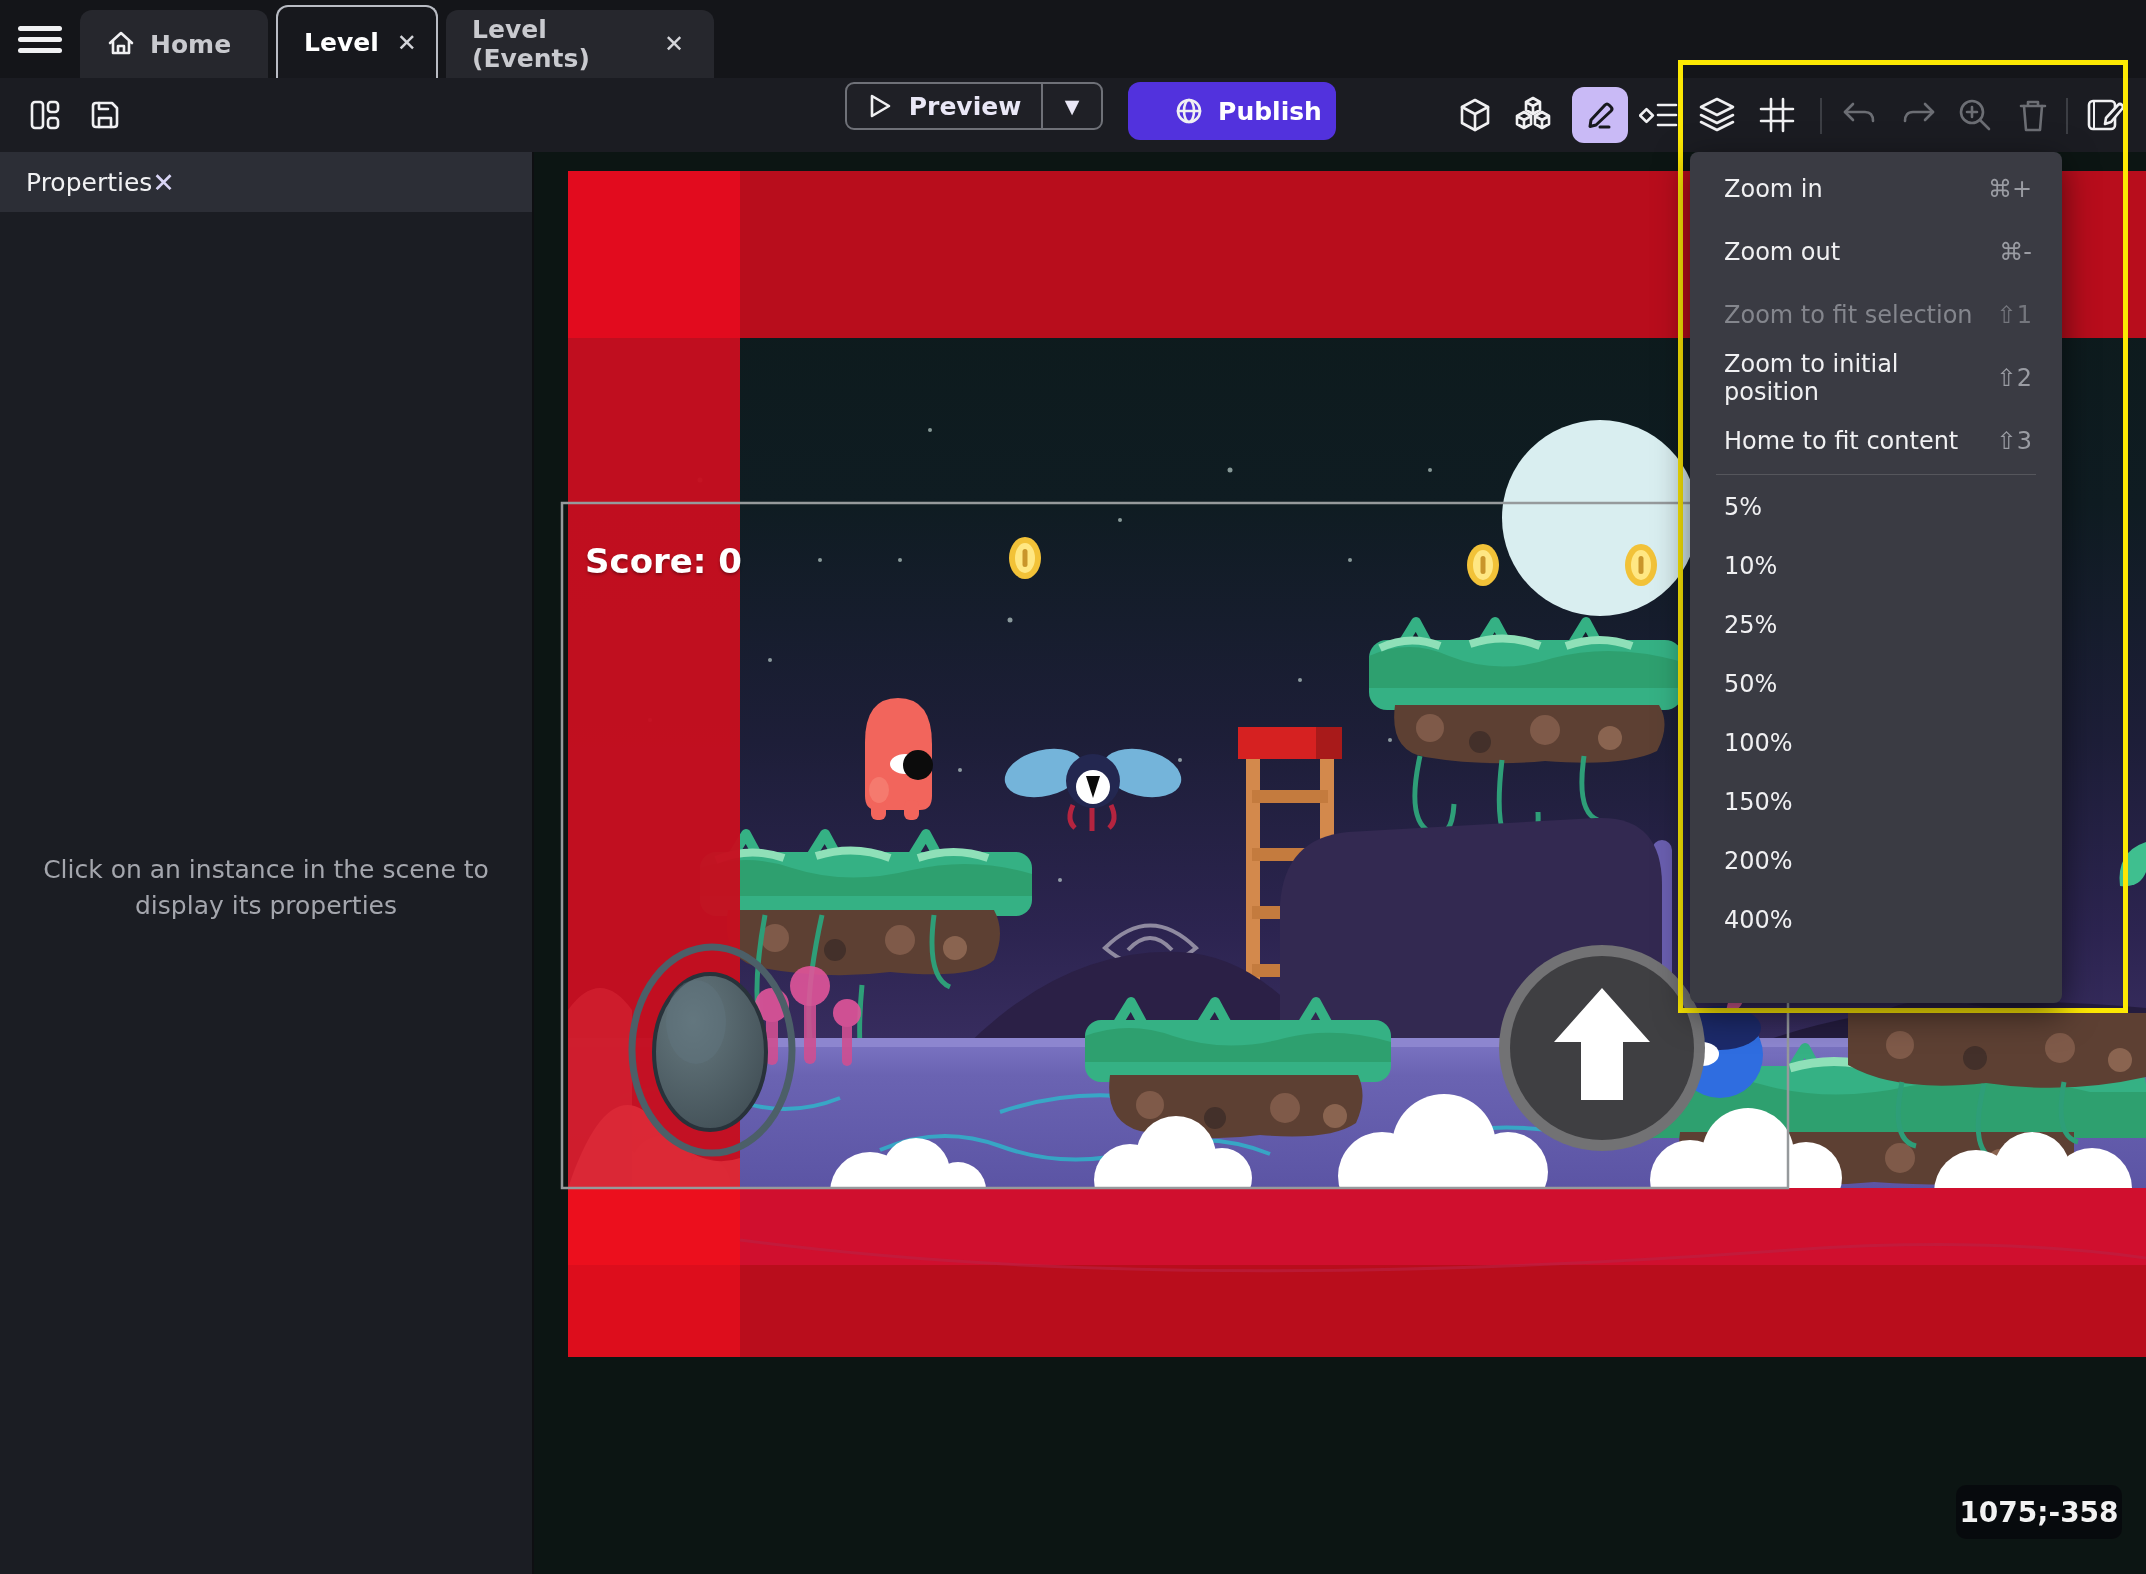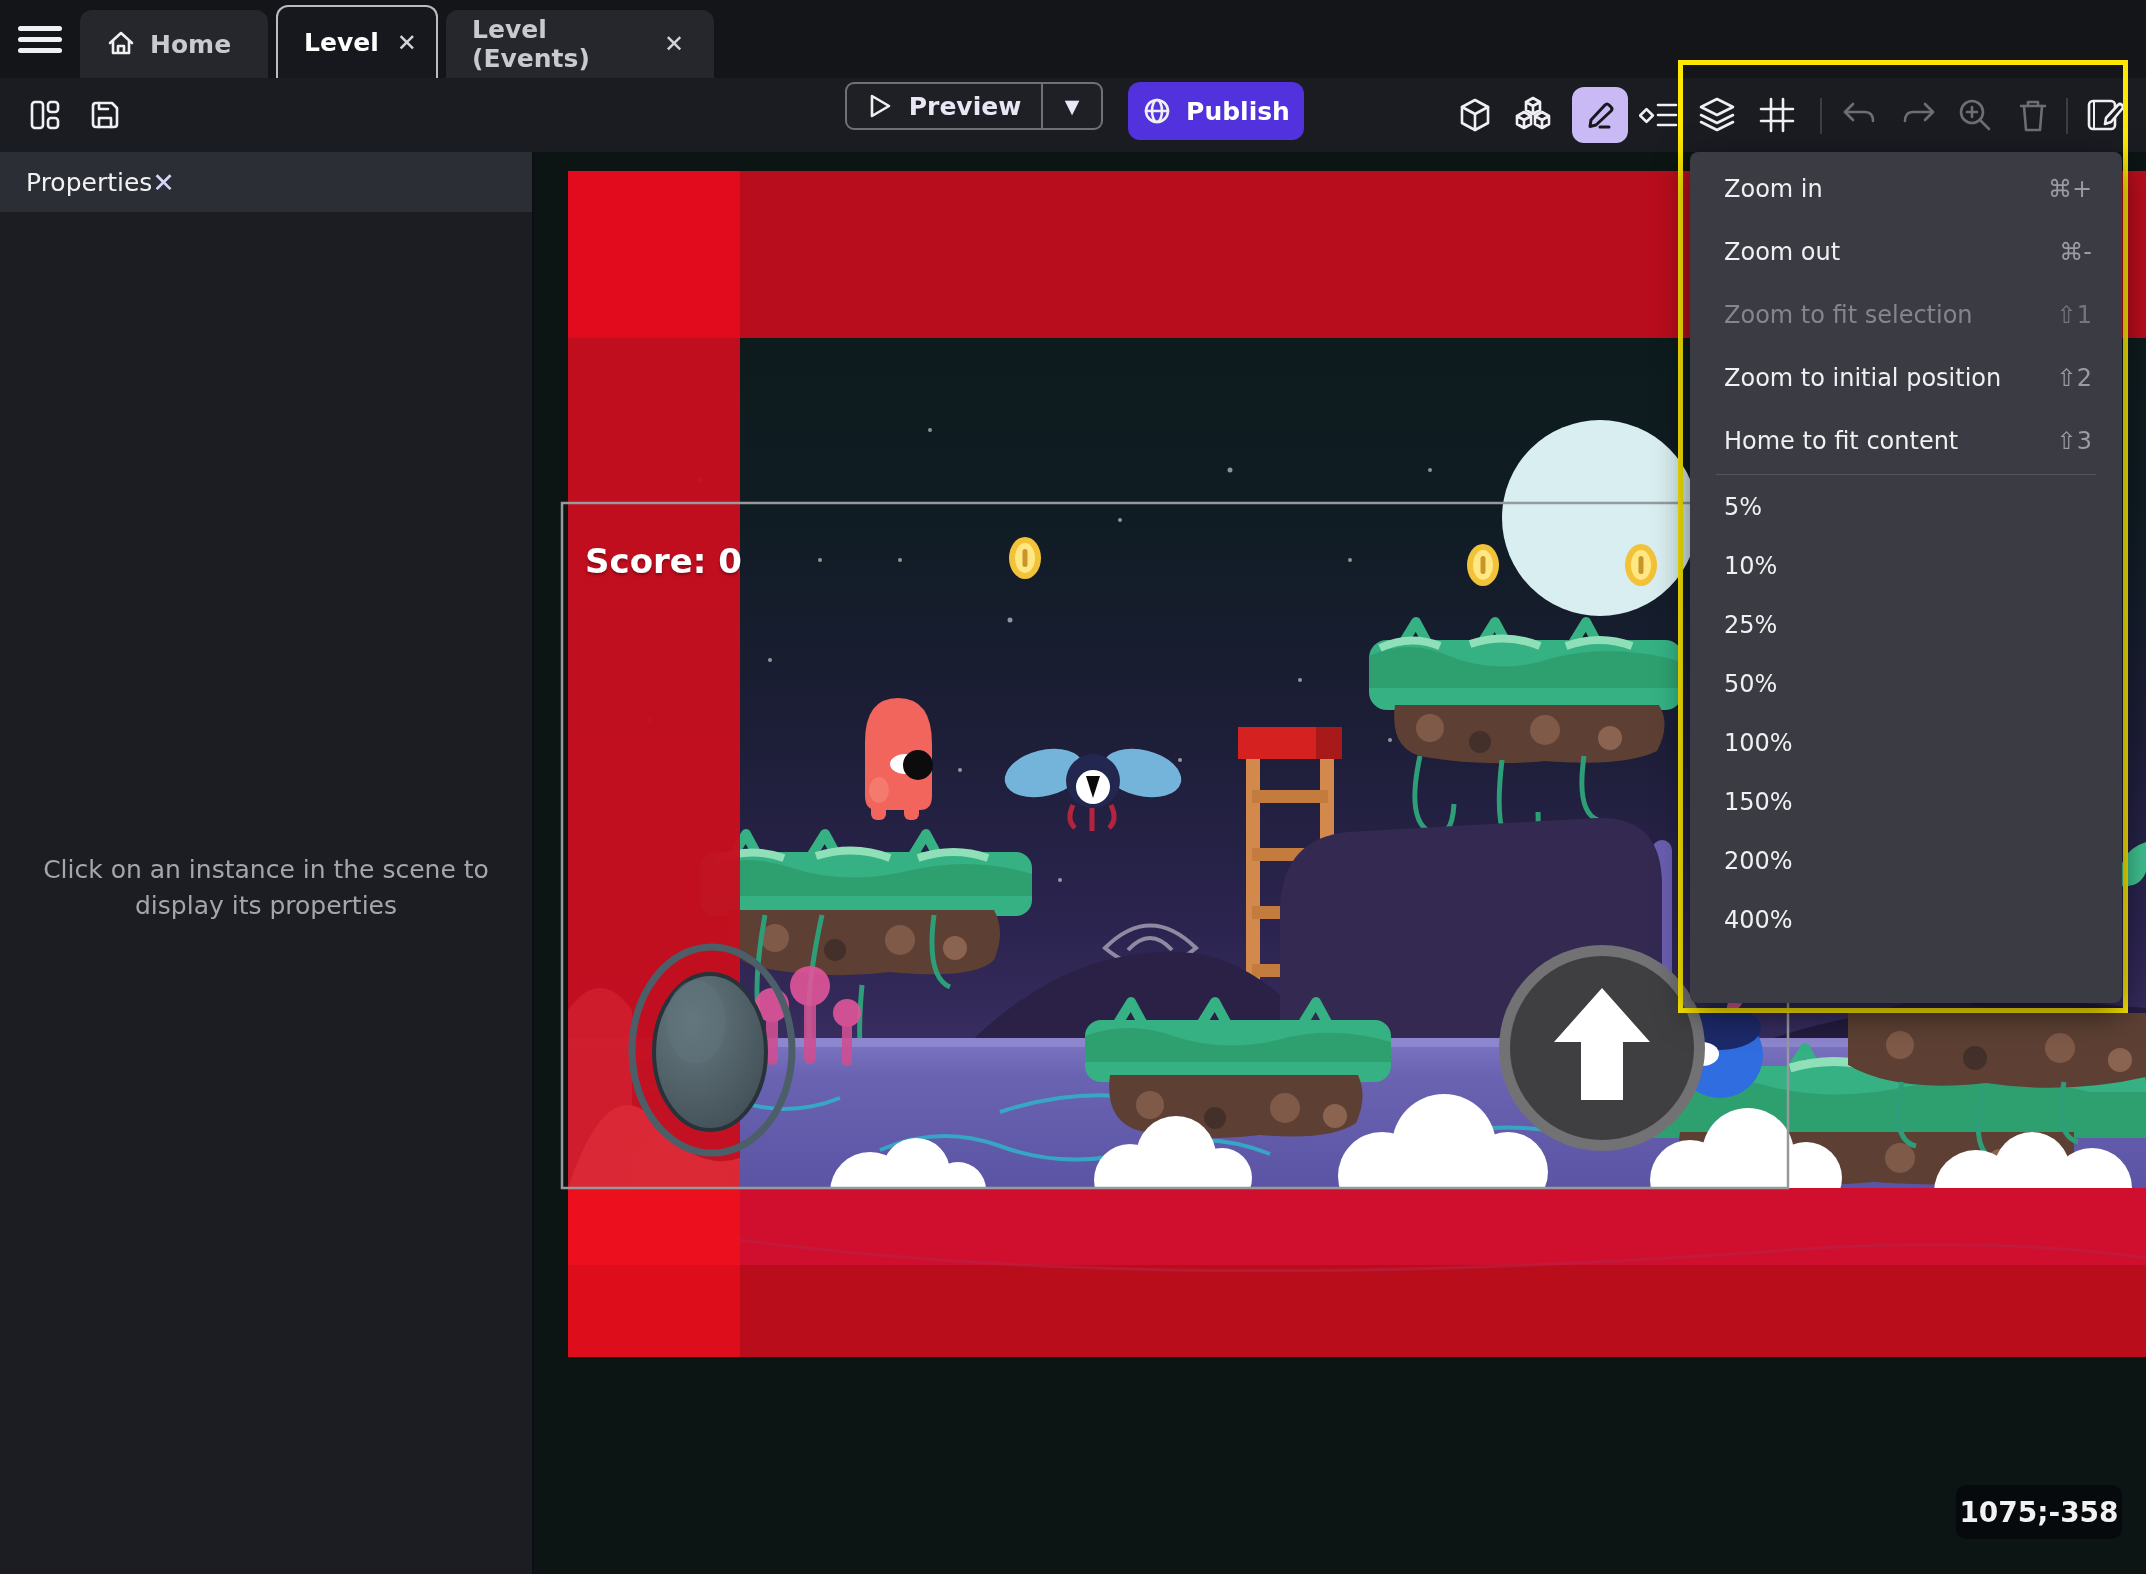--- a/index.html
+++ b/index.html
@@ -21,36 +21,36 @@
   
   #toolbar{left:0;top:78px;width:2146px;height:74px;background:#1b1c22;z-index:30;}
   .tbicon{top:14px;width:46px;height:46px;display:flex;align-items:center;justify-content:center;}
   .btn-preview{left:845px;top:4px;width:258px;height:48px;border:2px solid #6f7178;border-radius:9px;
       background:#1f2026;display:flex;align-items:center;box-sizing:border-box;}
   .btn-preview .main{flex:1;display:flex;align-items:center;justify-content:center;gap:16px;
       font-weight:bold;font-size:25px;color:#e9e7f6;height:100%;}
   .btn-preview .sep{width:2px;height:100%;background:#6f7178;}
   .btn-preview .caret{width:58px;height:100%;display:flex;align-items:center;justify-content:center;color:#e9e7f6;font-size:19px;}
   .btn-publish{left:1128px;top:4px;width:176px;height:58px;border-radius:12px;background:#5232dd;
-      display:flex;align-items:center;justify-content:center;gap:14px;font-weight:bold;font-size:25px;color:#fff;}
+      display:flex;align-items:center;justify-content:center;gap:14px;font-weight:bold;font-size:25px;color:#fff;padding-left:32px;}
   .pencil-btn{left:1572px;top:9px;width:56px;height:56px;background:#c9baf6;border-radius:12px;
       display:flex;align-items:center;justify-content:center;}
   .tb-sep{top:20px;width:2px;height:36px;background:#3c3e44;}
 
   
   #propspanel{left:0;top:152px;width:534px;height:1422px;background:#1b1d23;z-index:30;
       border-right:2px solid #0e0f12;box-sizing:border-box;}
   #propsheader{left:0;top:0;width:532px;height:60px;background:#2c2e36;display:flex;align-items:center;
       padding:0 26px;box-sizing:border-box;}
   #propsheader .title{font-size:25px;color:#f1f1f3;}
   #propsheader .x{font-size:27px;color:#d9d5f6;cursor:pointer;}
   #propsmsg{left:36px;top:700px;width:460px;text-align:center;font-size:25px;line-height:1.45;color:#a4a6ad;}
 
   
-  #zoommenu{left:1690px;top:152px;width:432px;height:851px;background:#3a3b43;border-radius:8px;
+  #zoommenu{left:1690px;top:152px;width:372px;height:851px;background:#3a3b43;border-radius:8px;
       box-shadow:0 10px 34px rgba(0,0,0,.55);z-index:40;padding-top:5px;box-sizing:border-box;}
   .mrow{height:63px;display:flex;align-items:center;justify-content:space-between;
       padding:0 30px 0 34px;font-size:24px;color:#f0f0f2;cursor:pointer;}
   .mrow .sc{color:#9a9ca3;}
   .mrow.disabled{color:#84868d;cursor:default;}
   .mrow.disabled .sc{color:#74767d;}
   #zoommenu hr{border:none;border-top:1px solid #55565c;margin:2px 26px;}
   .prow{height:59px;display:flex;align-items:center;padding:0 34px;font-size:24px;color:#f0f0f2;cursor:pointer;}
 
   

